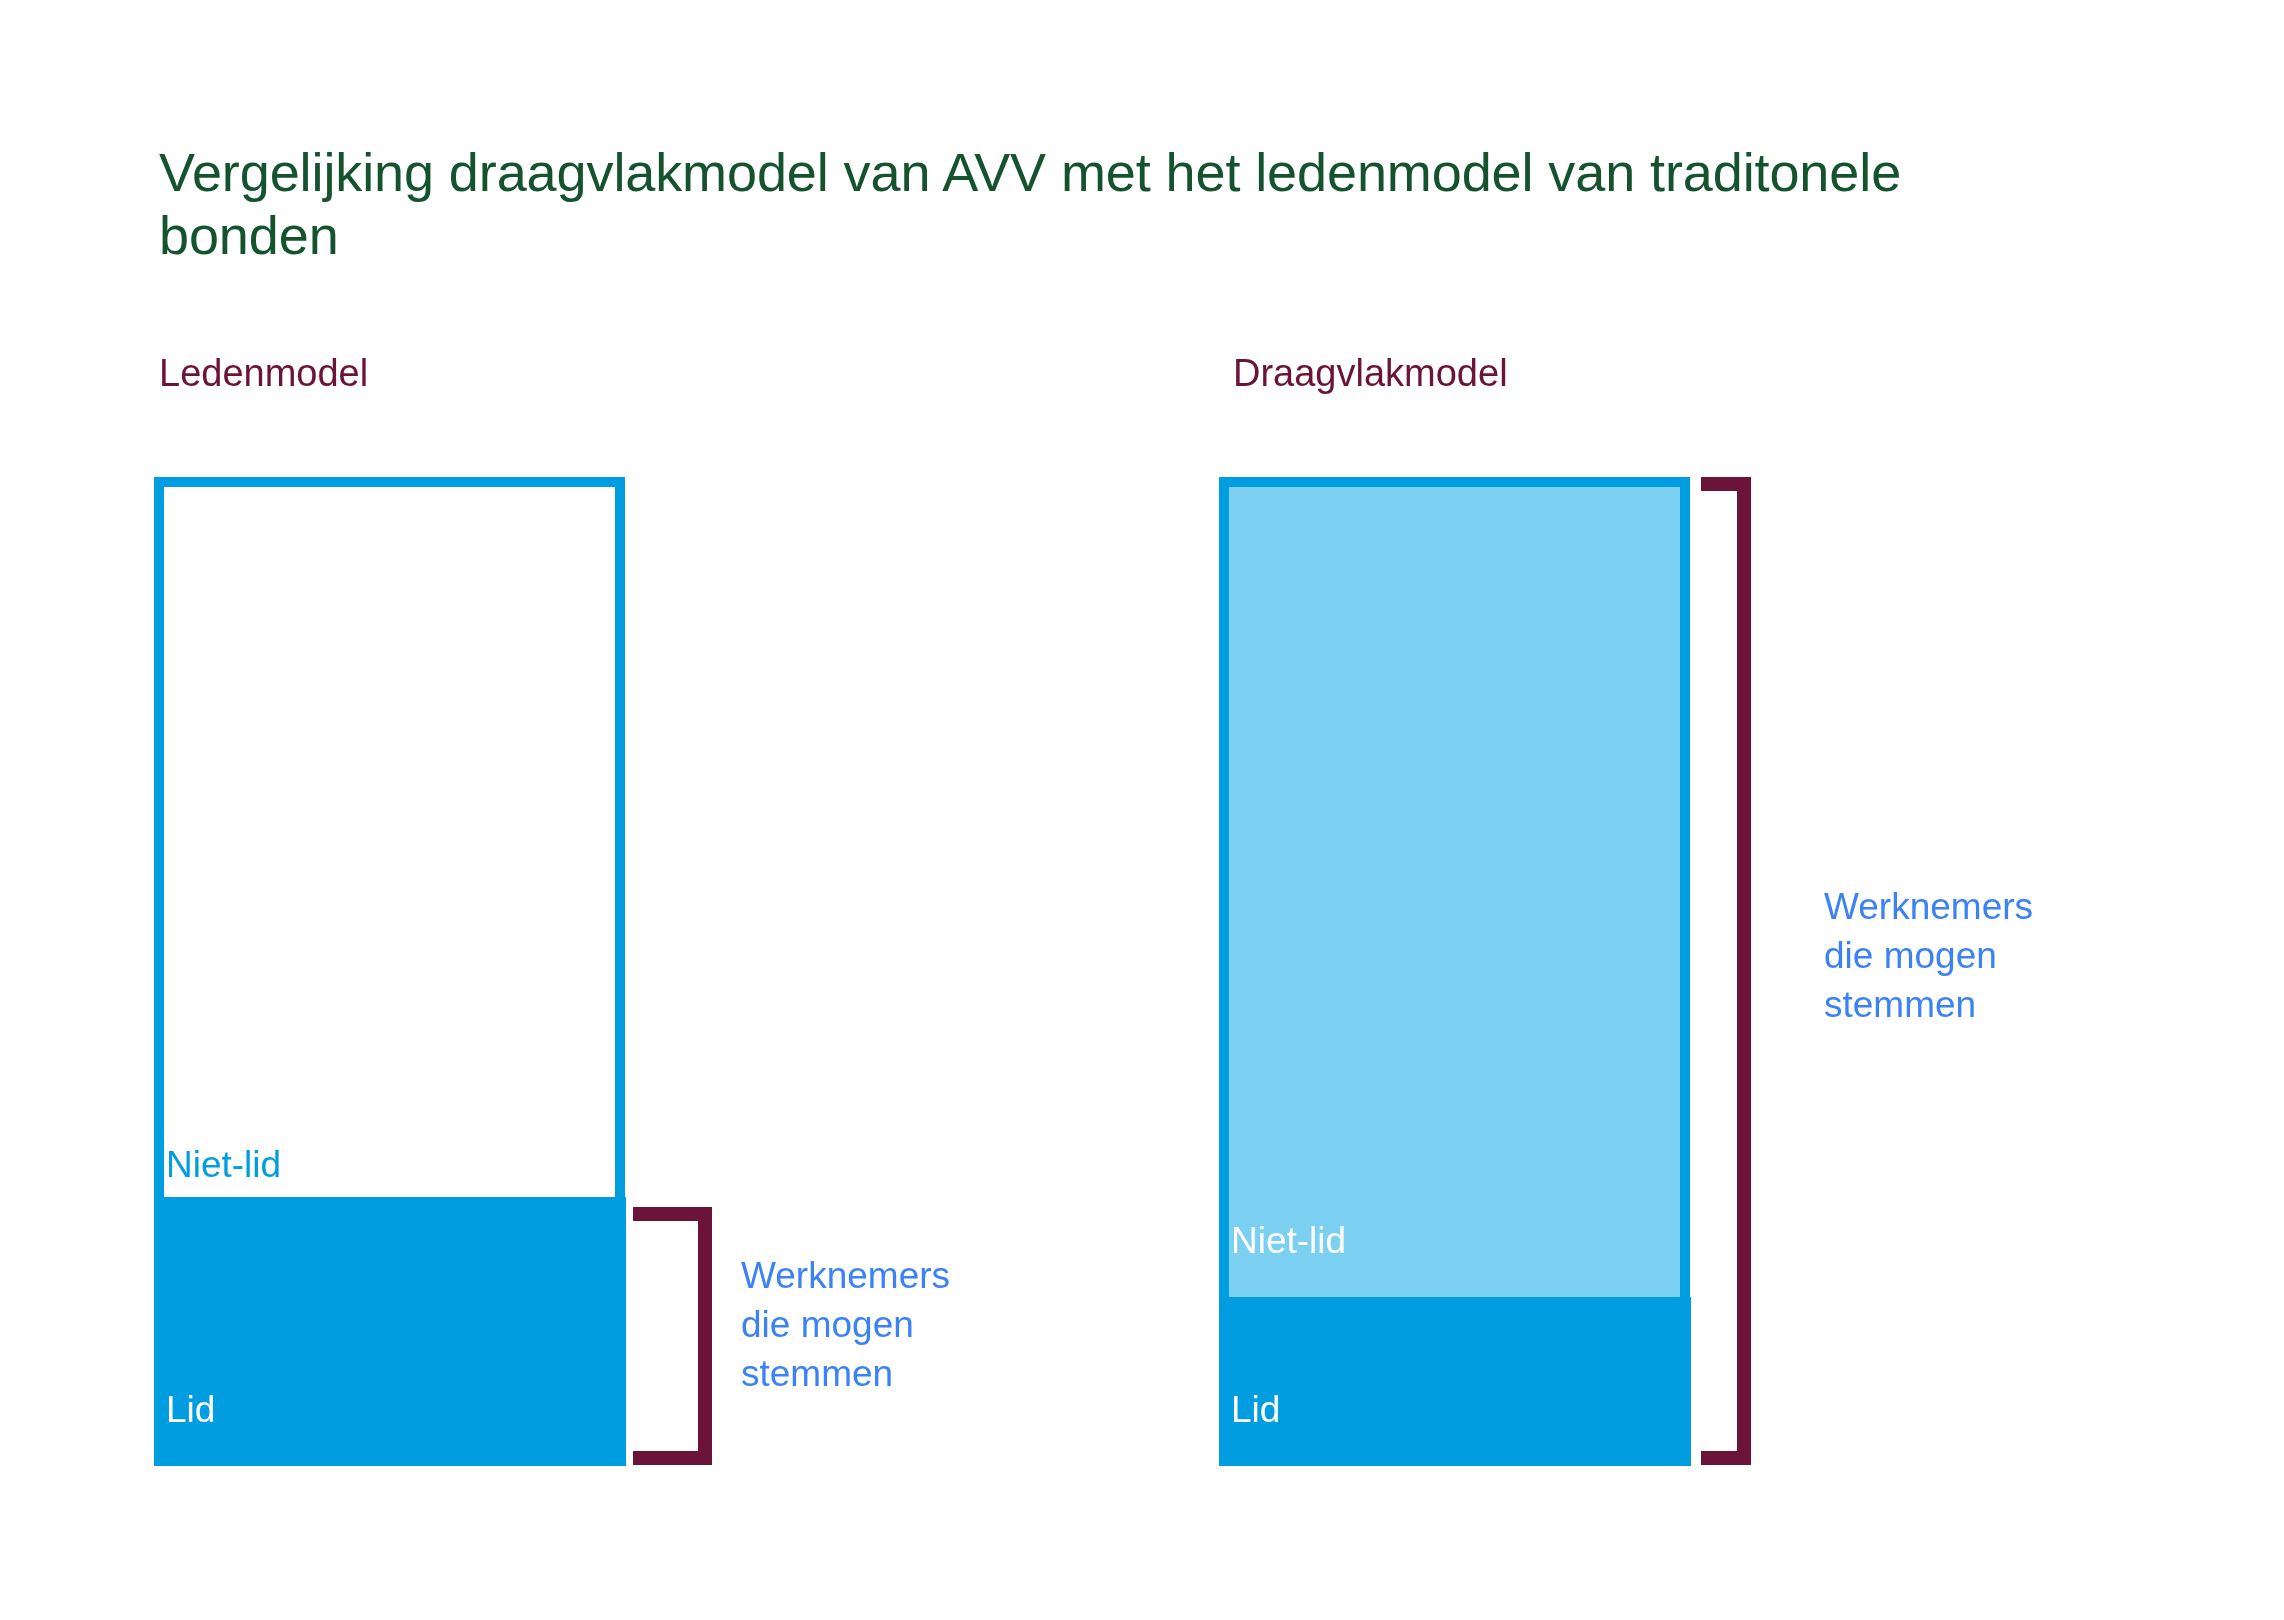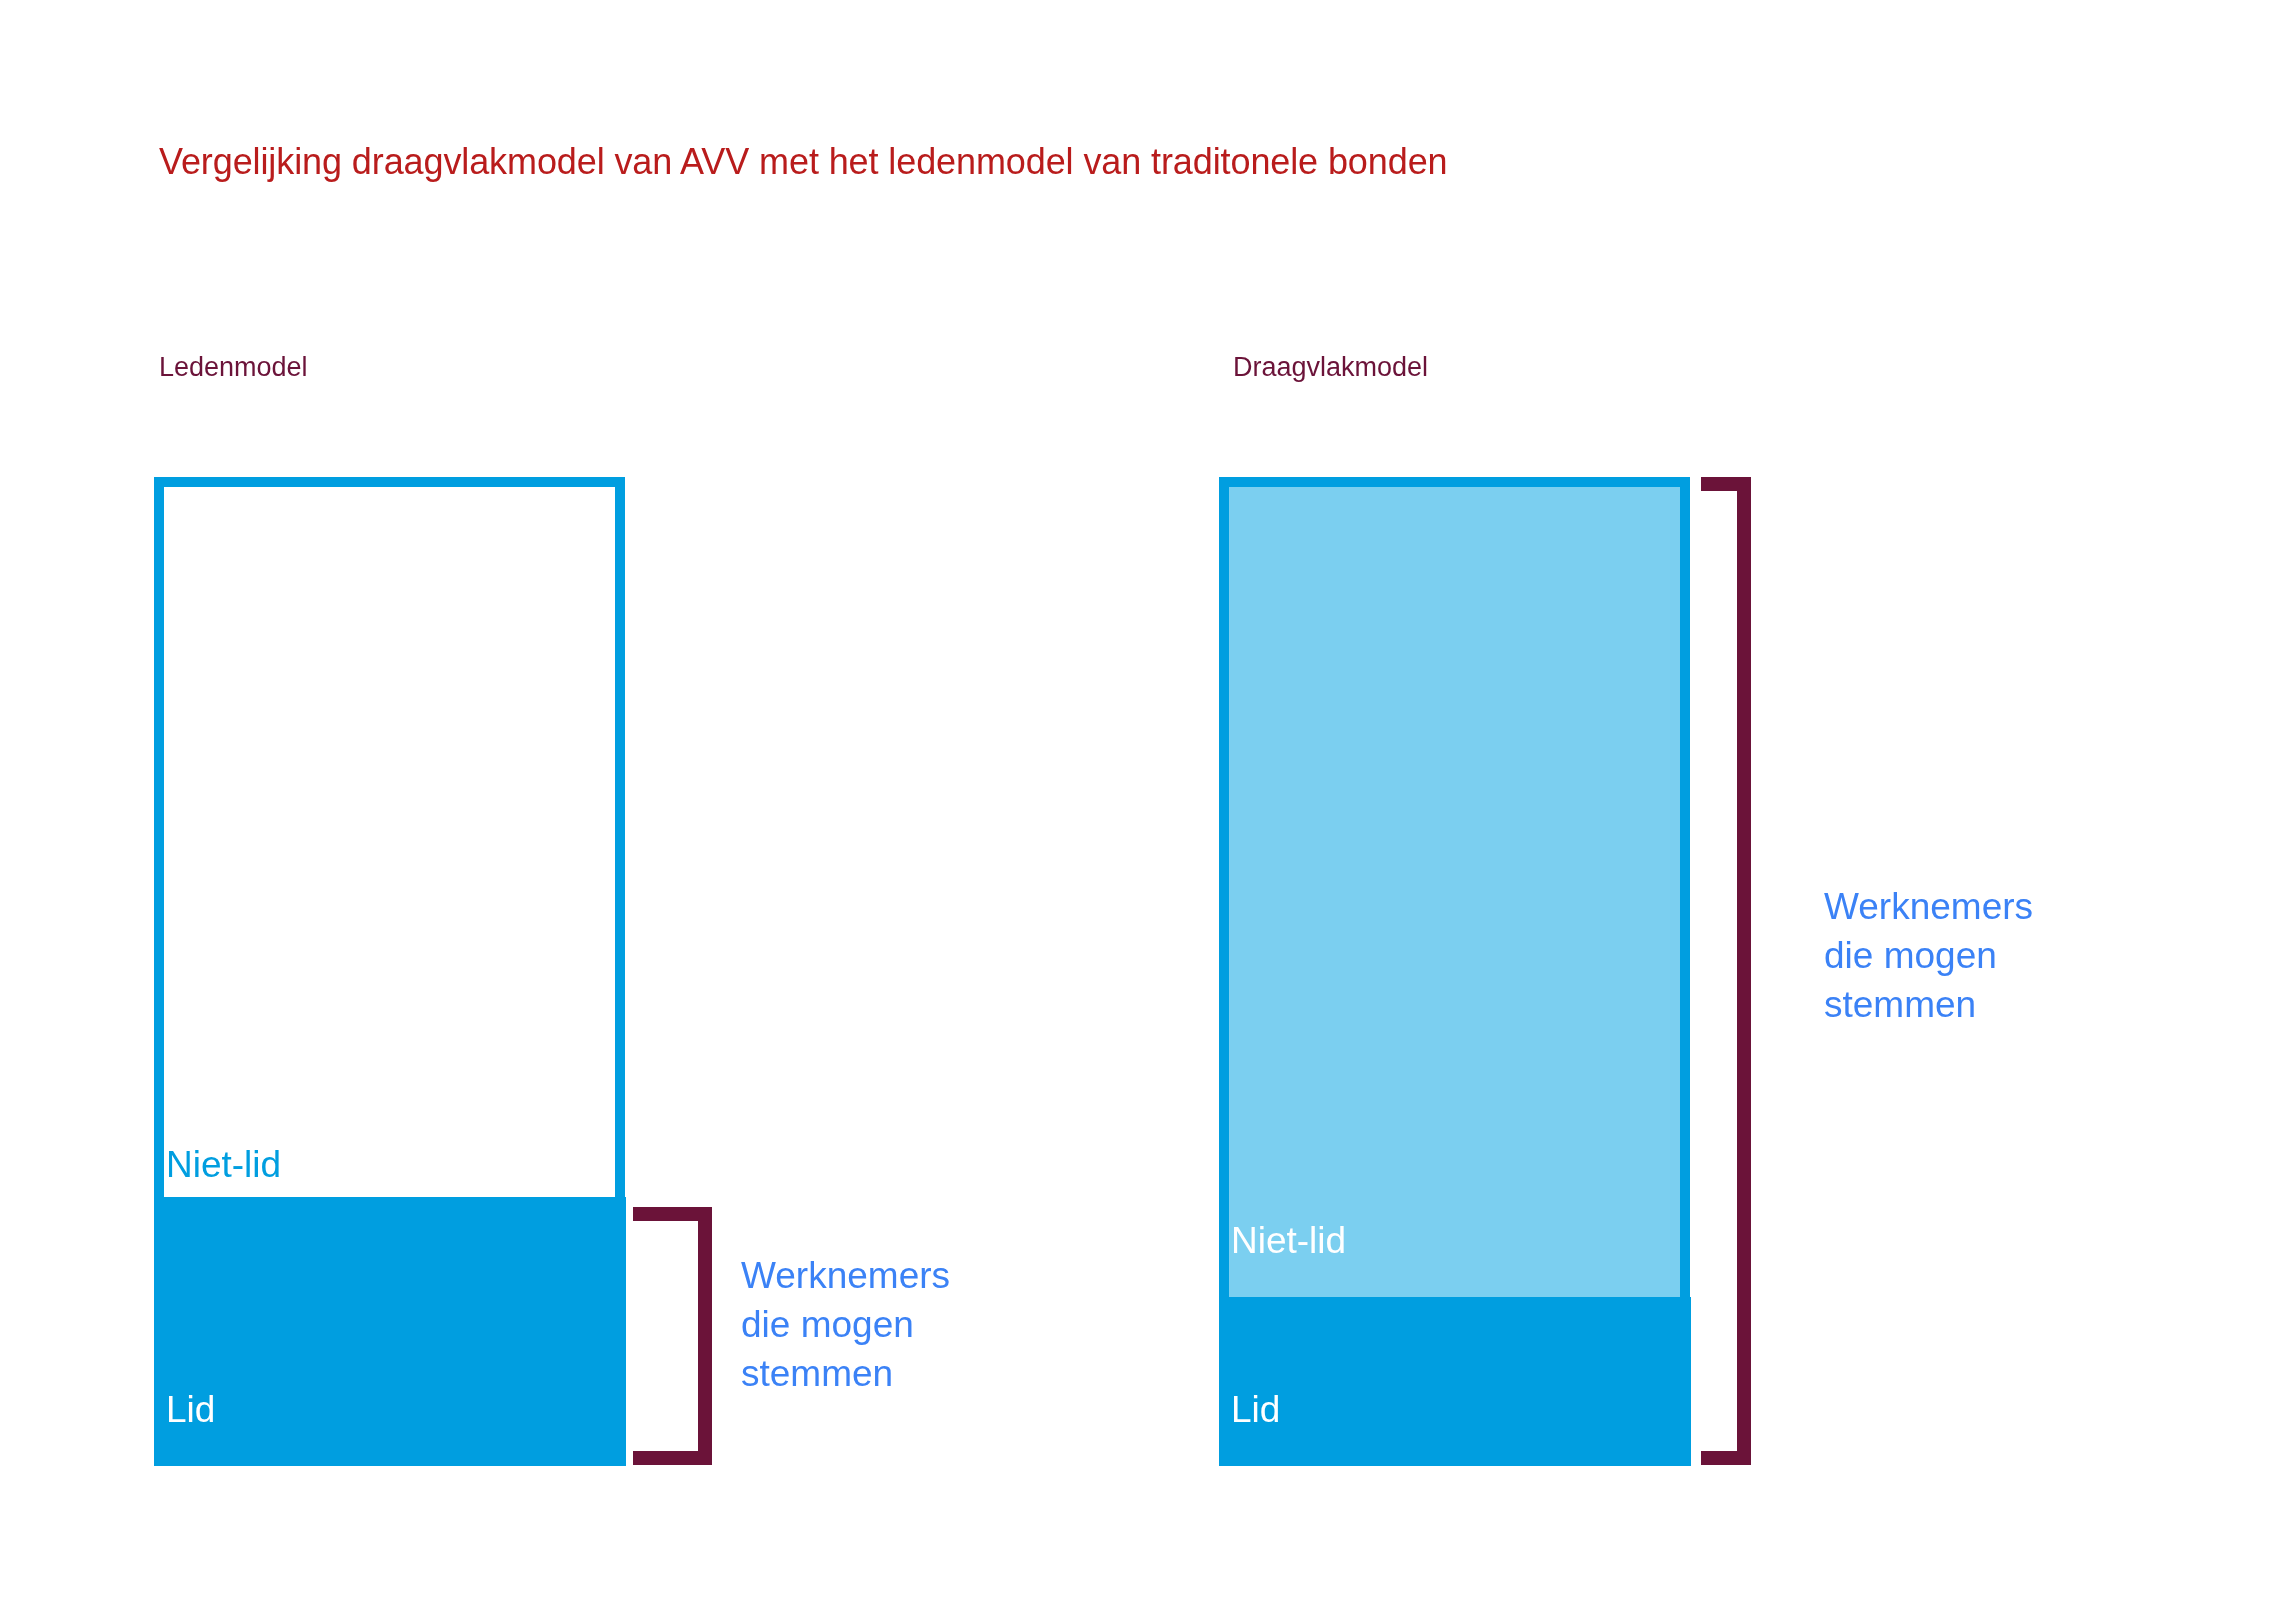--- a/index.html
+++ b/index.html
@@ -17,30 +17,30 @@
     background: #ffffff;
     overflow: hidden;
   }
 
   
   .main-title {
     position: absolute;
     left: 159px;
     top: 141px;
     width: 1895px;
-    font-size: 36px;
+    font-size: 54px;
     line-height: 1.17;
     font-weight: 400;
-    color: #b91c1c;
+    color: #14532d;
     letter-spacing: -0.1px;
   }
   .model-heading {
     position: absolute;
     top: 353px;
-    font-size: 27px;
+    font-size: 38px;
     font-weight: 400;
     color: #6B1339;
     line-height: 1.1;
     white-space: nowrap;
   }
   .model-heading.left  { left: 159px; }
   .model-heading.right { left: 1233px; }
 
   
   .bar {

